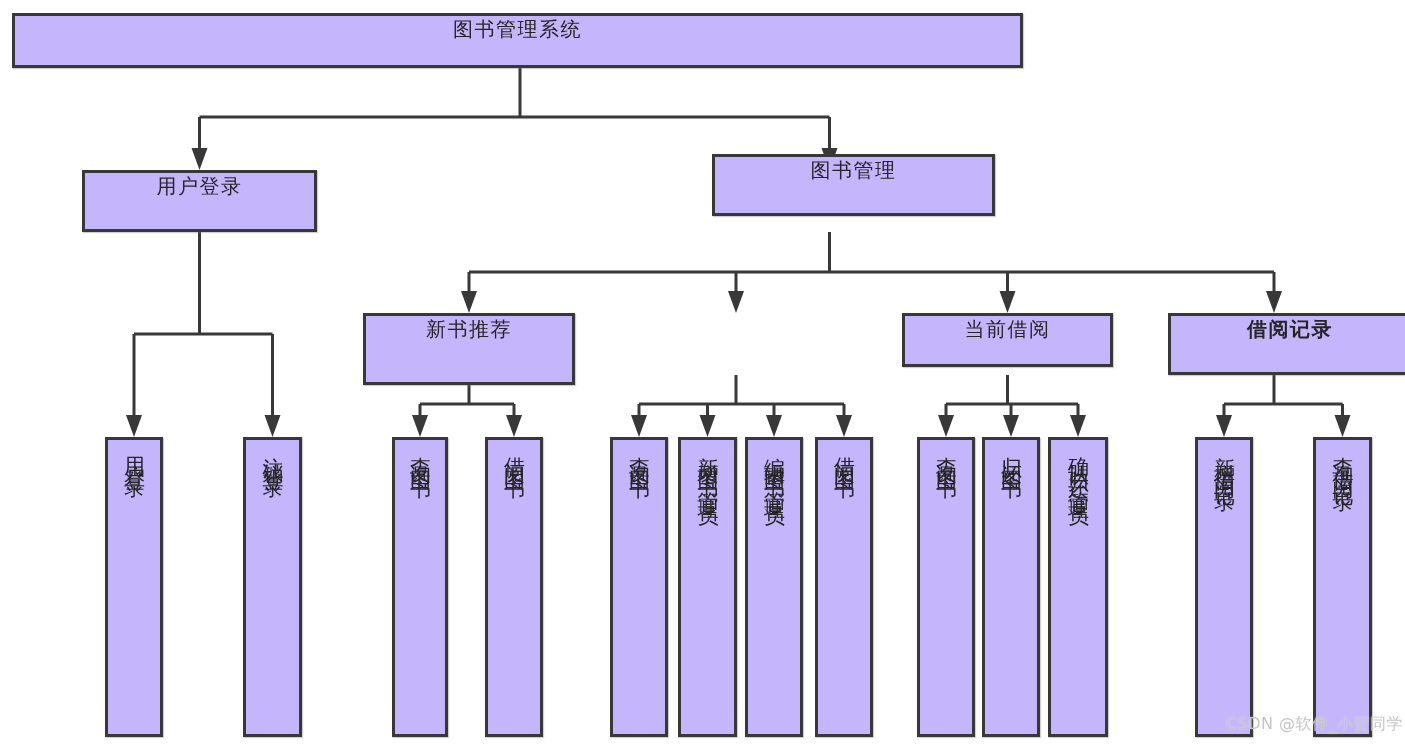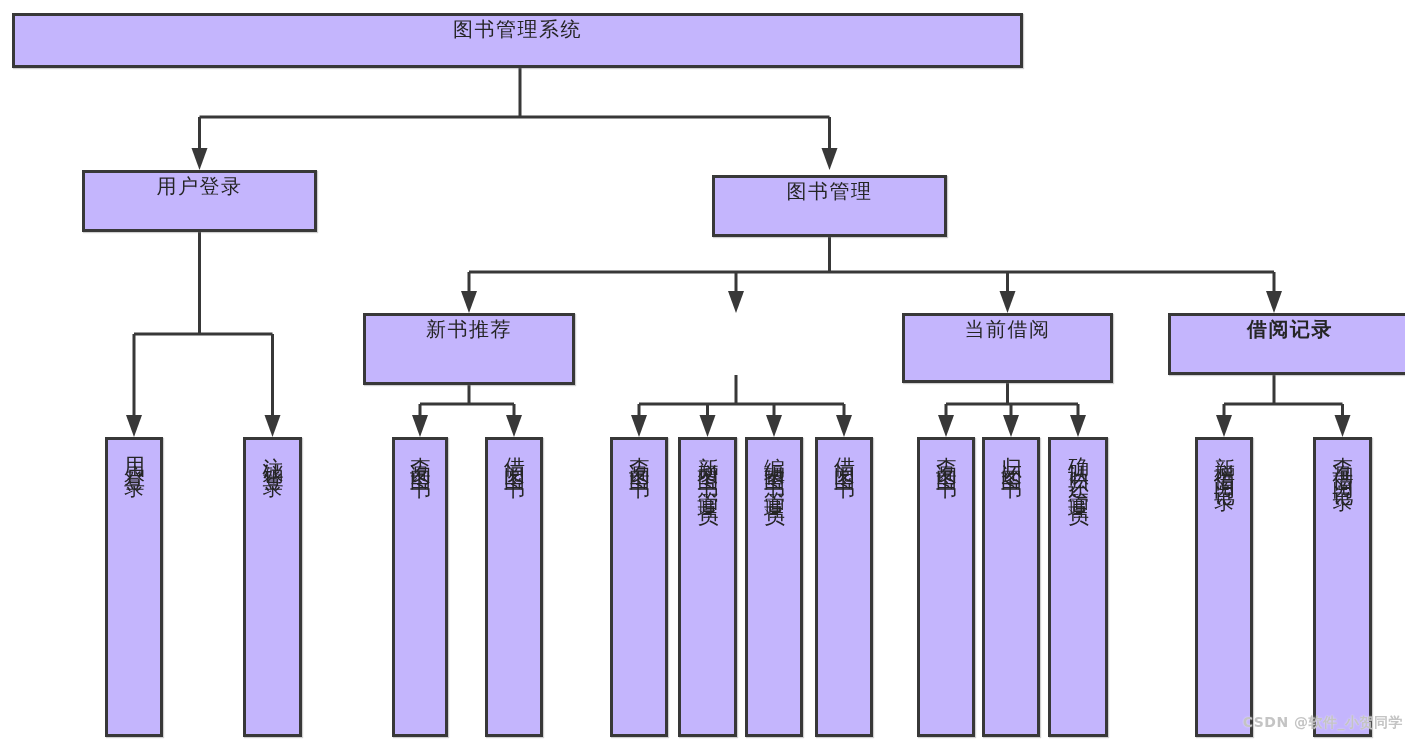--- a/index.html
+++ b/index.html
@@ -45,27 +45,26 @@
   .node.v .lbl {
     writing-mode: vertical-rl;
     text-orientation: mixed;
     letter-spacing: 7px;
     line-height: 1;
   }
   .watermark {
     position: absolute;
     right: 2px;
     top: 714px;
-    font-size: 14px;
+    font-size: 16px;
     letter-spacing: 0.5px;
     color: #c4c4c4;
     z-index: 10;
     white-space: nowrap;
     text-shadow: 0 0 2px rgba(255,255,255,0.6);
-    font-weight: bold;
   }
 </style>
 </head>
 <body>
 
 <div class="stage">
   <svg id="connectors" width="1405" height="747" viewBox="0 0 1405 747" xmlns="http://www.w3.org/2000/svg">
       <path d="M520,68 L520,117 M199.5,117 L829.5,117 M199.5,117 L199.5,152 M829.5,117 L829.5,152" fill="none" stroke="#383838" stroke-width="3"></path>
       <polygon points="191.5,148 207.5,148 199.5,170" fill="#383838"></polygon>
       <polygon points="821.5,148 837.5,148 829.5,170" fill="#383838"></polygon>
@@ -93,27 +92,27 @@
       <polygon points="1216,415 1232,415 1224,437" fill="#383838"></polygon>
       <polygon points="1334.5,415 1350.5,415 1342.5,437" fill="#383838"></polygon>
     </svg>
 
   <div class="node h" style="left: 12px; top: 13px; width: 1011px; height: 55px;">
       <span class="lbl">图书管理系统</span>
     </div>
     <div class="node h" style="left: 82px; top: 170px; width: 235px; height: 62px;">
       <span class="lbl">用户登录</span>
     </div>
-    <div class="node h" style="left: 712px; top: 175px; width: 235px; height: 62px;">
+    <div class="node h" style="left: 712px; top: 154px; width: 283px; height: 62px;">
       <span class="lbl">图书管理</span>
     </div>
     <div class="node h" style="left: 363px; top: 313px; width: 212px; height: 72px;">
       <span class="lbl">新书推荐</span>
     </div>
-    <div class="node h" style="left: 902px; top: 313px; width: 211px; height: 70px;">
+    <div class="node h" style="left: 902px; top: 313px; width: 211px; height: 54px;">
       <span class="lbl">当前借阅</span>
     </div>
     <div class="node h" style="left: 1168px; top: 313px; width: 244px; height: 62px; font-weight: bold;">
       <span class="lbl">借阅记录</span>
     </div>
     <div class="node v" style="left: 105px; top: 437px; width: 58px; height: 300px;">
       <span class="lbl">用户登录</span>
     </div>
     <div class="node v" style="left: 243px; top: 437px; width: 59px; height: 300px;">
       <span class="lbl">注销登录</span>

